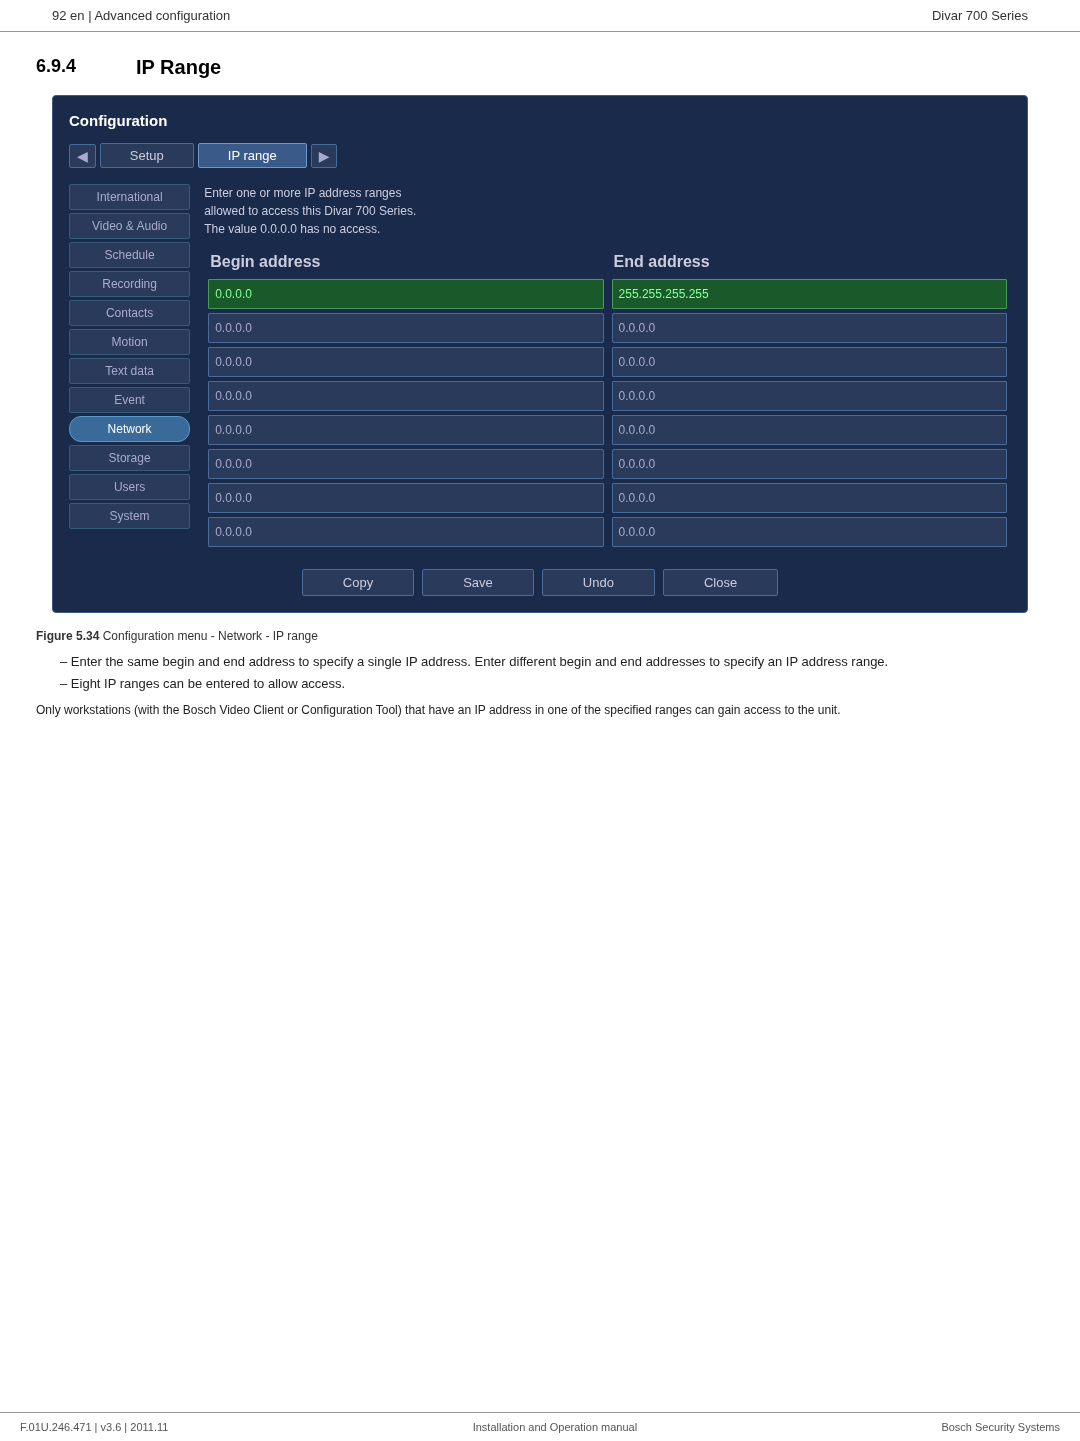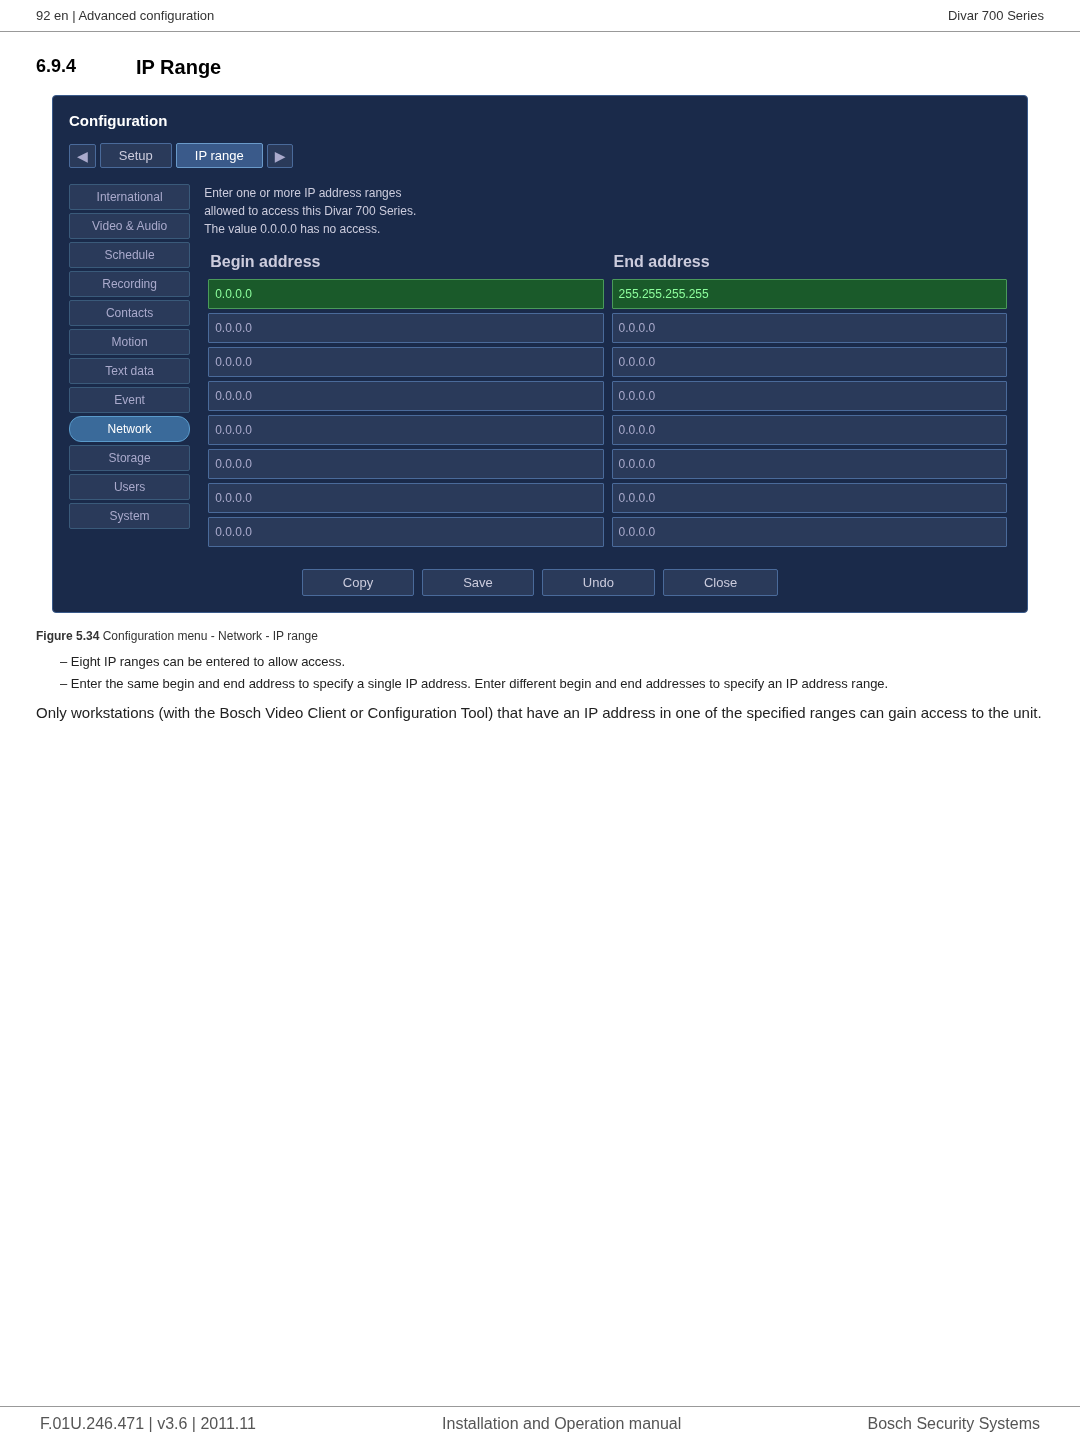--- a/index.html
+++ b/index.html
@@ -10,21 +10,21 @@
       width: 1080px;
       min-height: 1441px;
       position: relative;
     }
 
     
     .page-header {
       display: flex;
       justify-content: space-between;
       align-items: center;
-      padding: 8px 36px;
+      padding: 8px 52px;
       border-bottom: 1px solid #999;
       font-size: 13px;
       color: #333;
     }
 
     
     .section-heading {
       display: flex;
       gap: 40px;
       padding: 24px 36px 16px 36px;
@@ -69,21 +69,21 @@
       cursor: pointer;
       background: #2a3a5a;
       border: 1px solid #4a6a9a;
       padding: 3px 7px;
       border-radius: 2px;
     }
     .tab-btn {
       background: #2a3a5a;
       color: #ccd;
       border: 1px solid #4a6a9a;
-      padding: 4px 18px;
+      padding: 4px 29px;
       font-size: 13px;
       cursor: pointer;
       border-radius: 2px;
     }
     .tab-btn.active {
       background: #3a5a8a;
       color: #fff;
       border-color: #6a9aca;
     }
 
@@ -184,21 +184,21 @@
       font-size: 12px;
       color: #333;
     }
     .figure-caption strong {
       font-weight: bold;
     }
 
     
     .body-text {
       margin: 6px 36px;
-      font-size: 15px;
+      font-size: 12px;
       color: #222;
       line-height: 1.6;
     }
     .bullet-list {
       margin: 6px 36px 6px 60px;
       font-size: 13px;
       color: #222;
       line-height: 1.7;
       list-style: none;
     }
@@ -207,23 +207,23 @@
     }
 
     
     .page-footer {
       position: absolute;
       bottom: 0;
       left: 0;
       right: 0;
       display: flex;
       justify-content: space-between;
-      padding: 8px 40px;
+      padding: 8px 20px;
       border-top: 1px solid #999;
-      font-size: 16px;
+      font-size: 11px;
       color: #555;
     }
   </style>
 </head>
 <body>
 
 <div class="page-header">
   <span>92   en | Advanced configuration</span>
   <span>Divar 700 Series</span>
 </div>
@@ -319,22 +319,22 @@
     <button class="action-btn">Close</button>
   </div>
 </div>
 
 <div class="figure-caption">
   <strong>Figure 5.34</strong>
   <span>  </span><span>Configuration menu - Network - IP range</span>
 </div>
 
 <ul class="bullet-list">
+  <li>Enter the same begin and end address to specify a single IP address. Enter different begin and end addresses to specify an IP address range.</li>
   <li>Eight IP ranges can be entered to allow access.</li>
-  <li>Enter the same begin and end address to specify a single IP address. Enter different begin and end addresses to specify an IP address range.</li>
 </ul>
 
 <div class="body-text">Only workstations (with the Bosch Video Client or Configuration Tool) that have an IP address in one of the specified ranges can gain access to the unit.</div>
 
 <div class="page-footer">
   <span>F.01U.246.471 | v3.6 | 2011.11</span>
   <span>Installation and Operation manual</span>
   <span>Bosch Security Systems</span>
 </div>
 

